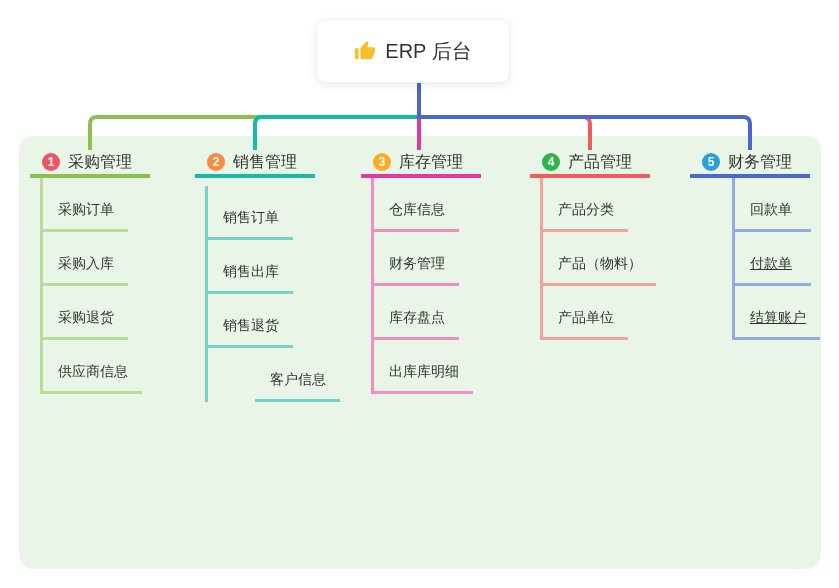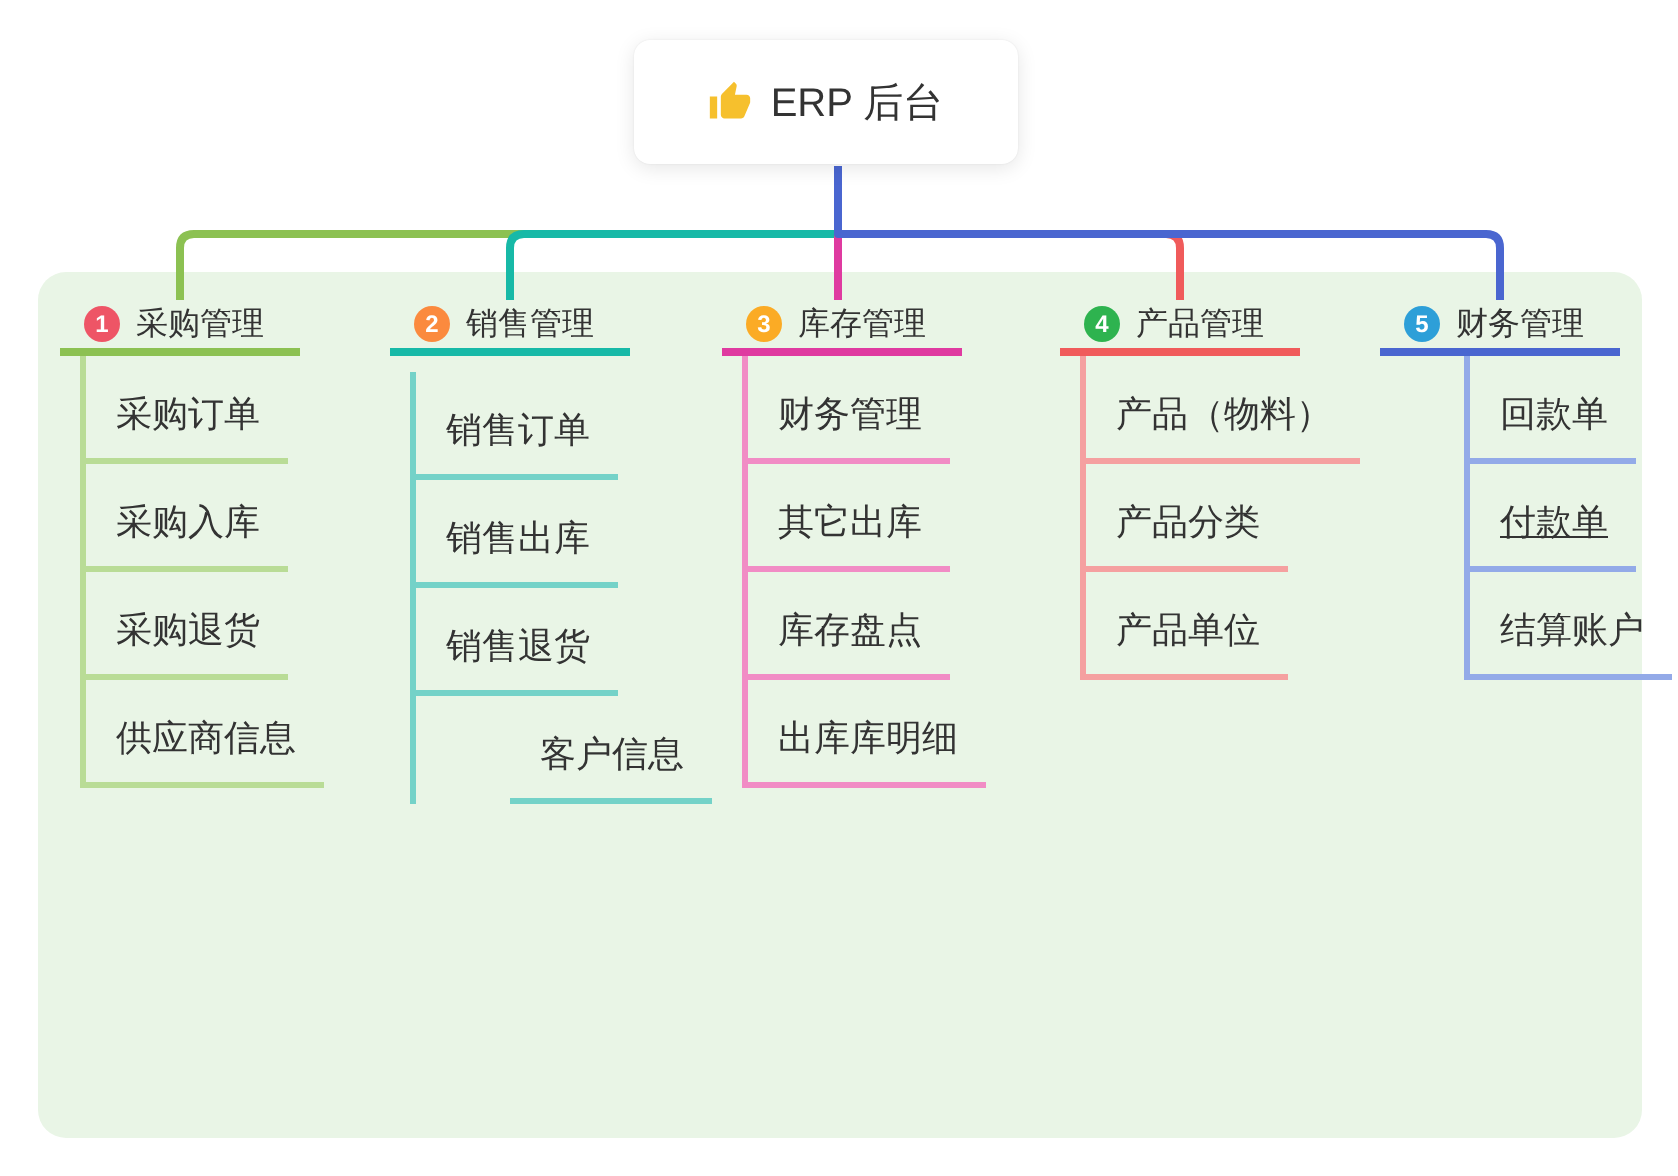--- a/index.html
+++ b/index.html
@@ -32,21 +32,21 @@
     color:#fff;font-size:12px;font-weight:700;line-height:18px;
     display:flex;align-items:center;justify-content:center;
   }
   .children{
     position:absolute;top:178px;z-index:2;
     border-left:3px solid transparent;
   }
   .child{
     height:54px;box-sizing:border-box;border-bottom:3px solid transparent;
     display:flex;align-items:flex-end;padding:0 14px 10px 15px;
-    font-size:18px;color:#333;width:max-content;min-width:76px;white-space:nowrap;
+    font-size:14px;color:#333;width:max-content;min-width:76px;white-space:nowrap;
   }
 </style>
 </head>
 <body style="background: rgb(255, 255, 255);">
 
 <div class="canvas">
 
   <div class="container-bg" style="background: rgb(233, 245, 230);"></div>
 
   <svg class="connectors" width="839" height="588" viewBox="0 0 839 588" id="connector-svg">
@@ -85,37 +85,37 @@
         <div class="child" style="border-bottom-color: rgb(116, 210, 200);">销售订单</div>
         <div class="child" style="border-bottom-color: rgb(116, 210, 200);">销售出库</div>
         <div class="child" style="border-bottom-color: rgb(116, 210, 200);">销售退货</div>
         <div class="child" style="border-bottom-color: rgb(116, 210, 200); margin-left: 47px;">客户信息</div>
       </div>
       <div class="branch-head" style="left: 361px; width: 120px; border-bottom-color: rgb(223, 58, 160);">
         <span class="badge" style="background: rgb(251, 171, 37);">3</span>
         <span>库存管理</span>
       </div>
       <div class="children" style="left: 371px; top: 178px; border-left-color: rgb(241, 140, 197);">
+        <div class="child" style="border-bottom-color: rgb(241, 140, 197);">仓库信息</div>
         <div class="child" style="border-bottom-color: rgb(241, 140, 197);">财务管理</div>
-        <div class="child" style="border-bottom-color: rgb(241, 140, 197);">其它出库</div>
         <div class="child" style="border-bottom-color: rgb(241, 140, 197);">库存盘点</div>
         <div class="child" style="border-bottom-color: rgb(241, 140, 197);">出库库明细</div>
       </div>
       <div class="branch-head" style="left: 530px; width: 120px; border-bottom-color: rgb(240, 91, 91);">
         <span class="badge" style="background: rgb(46, 179, 79);">4</span>
         <span>产品管理</span>
       </div>
       <div class="children" style="left: 540px; top: 178px; border-left-color: rgb(245, 160, 160);">
+        <div class="child" style="border-bottom-color: rgb(245, 160, 160);">产品分类</div>
         <div class="child" style="border-bottom-color: rgb(245, 160, 160);">产品（物料）</div>
-        <div class="child" style="border-bottom-color: rgb(245, 160, 160);">产品分类</div>
         <div class="child" style="border-bottom-color: rgb(245, 160, 160);">产品单位</div>
       </div>
       <div class="branch-head" style="left: 690px; width: 120px; border-bottom-color: rgb(74, 102, 208);">
         <span class="badge" style="background: rgb(45, 159, 216);">5</span>
         <span>财务管理</span>
       </div>
       <div class="children" style="left: 732px; top: 178px; border-left-color: rgb(147, 170, 232);">
         <div class="child" style="border-bottom-color: rgb(147, 170, 232);">回款单</div>
         <div class="child" style="border-bottom-color: rgb(147, 170, 232); text-decoration: underline;">付款单</div>
-        <div class="child" style="border-bottom-color: rgb(147, 170, 232);">结算账户</div>
+        <div class="child" style="border-bottom-color: rgb(147, 170, 232); text-decoration: underline;">结算账户</div>
       </div>
     </div>
 </div>
 
 </body></html>

